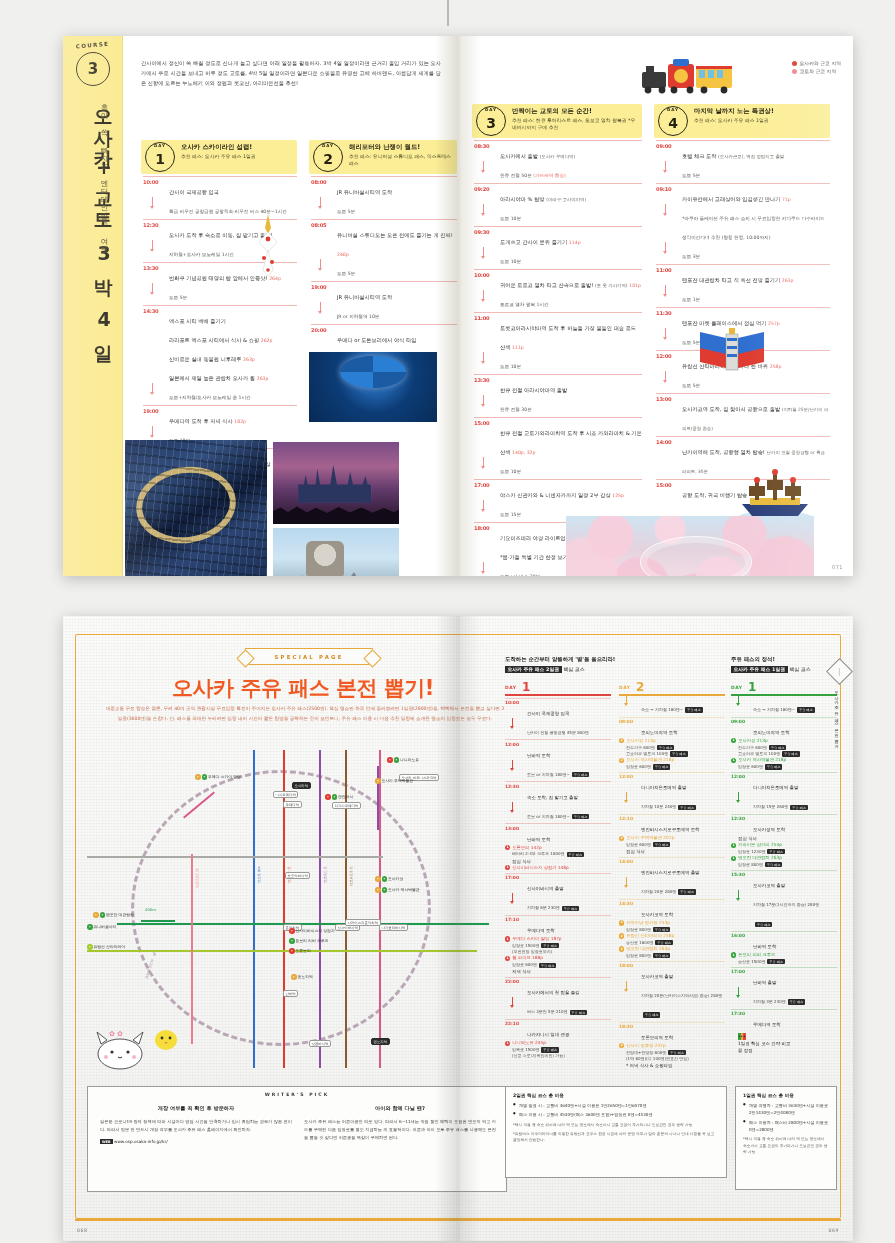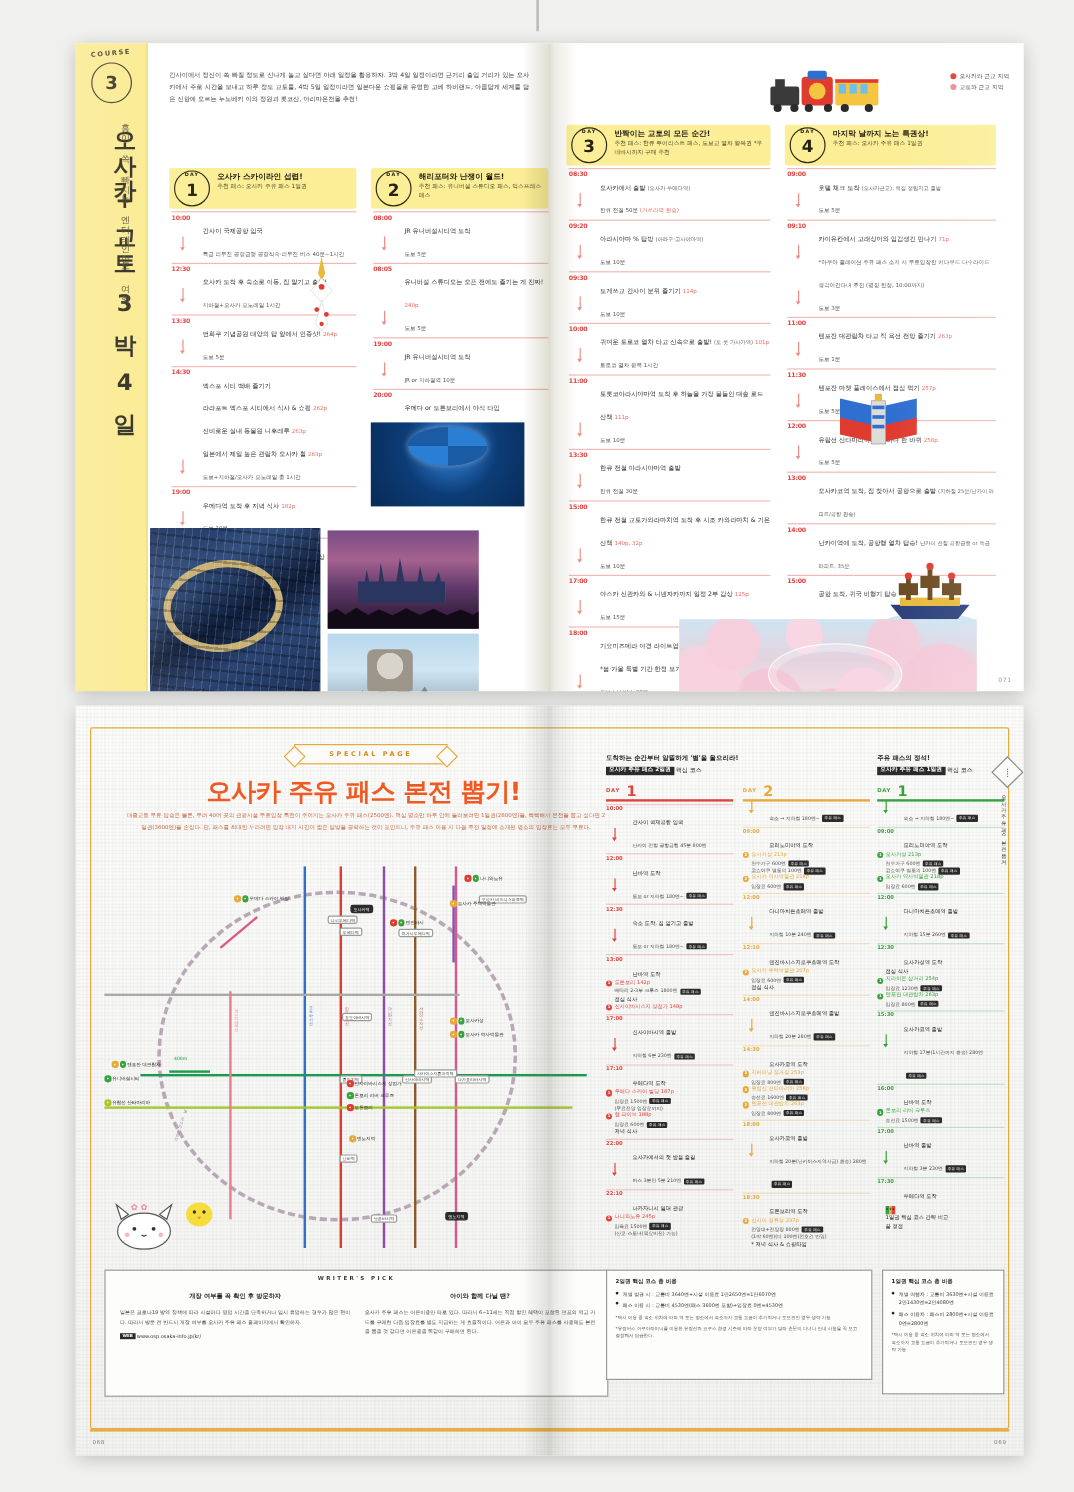--- a/index.html
+++ b/index.html
@@ -193,21 +193,21 @@
     box-shadow:0 0 6px rgba(255,255,255,.4);
   }
 
   
   .ill { position:absolute; }
 
   .pagenum1 { position:absolute; right:10px; bottom:6px; font-size:5px; color:#8a8878; letter-spacing:.5px; }
 
   
   .spread2 {
-    position:absolute; left:63px; top:588px;
+    position:absolute; left:63px; top:616px;
     width:790px; height:625px;
     background:#f7f7f5;
     box-shadow: 0 3px 14px rgba(0,0,0,.22);
     overflow:hidden;
   }
   .s2-texture { position:absolute; inset:0;
     background:
       repeating-linear-gradient(0deg, rgba(0,0,0,.022) 0 1px, transparent 1px 3px),
       repeating-linear-gradient(90deg, rgba(0,0,0,.018) 0 1px, transparent 1px 3px),
       linear-gradient(#fbfbfa,#f2f2f0);

